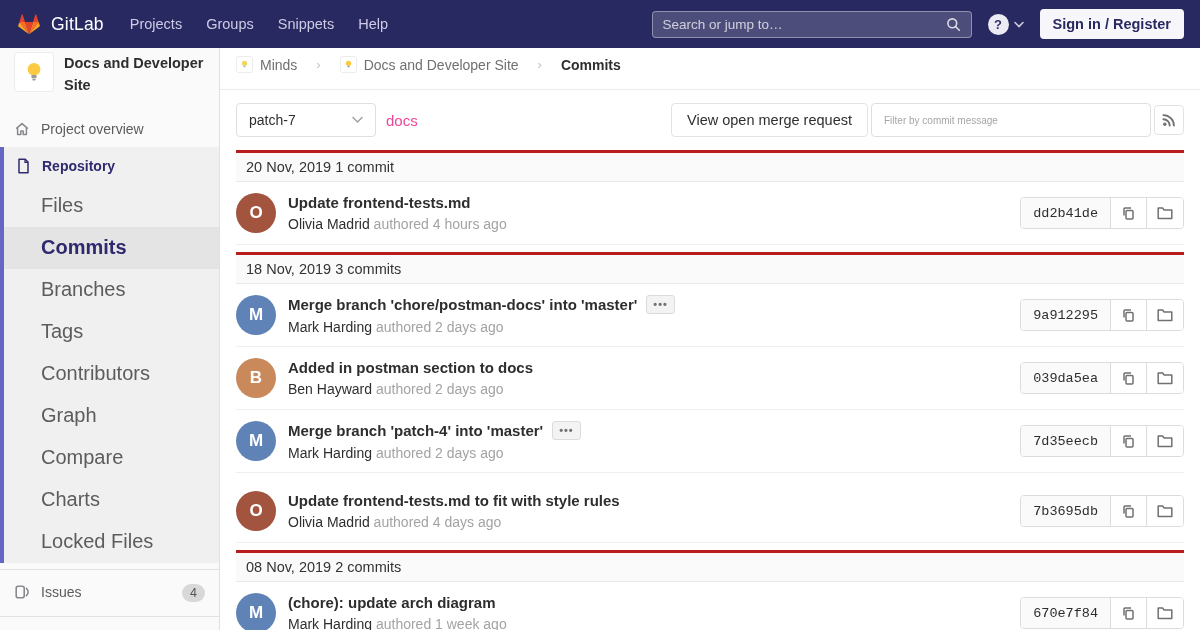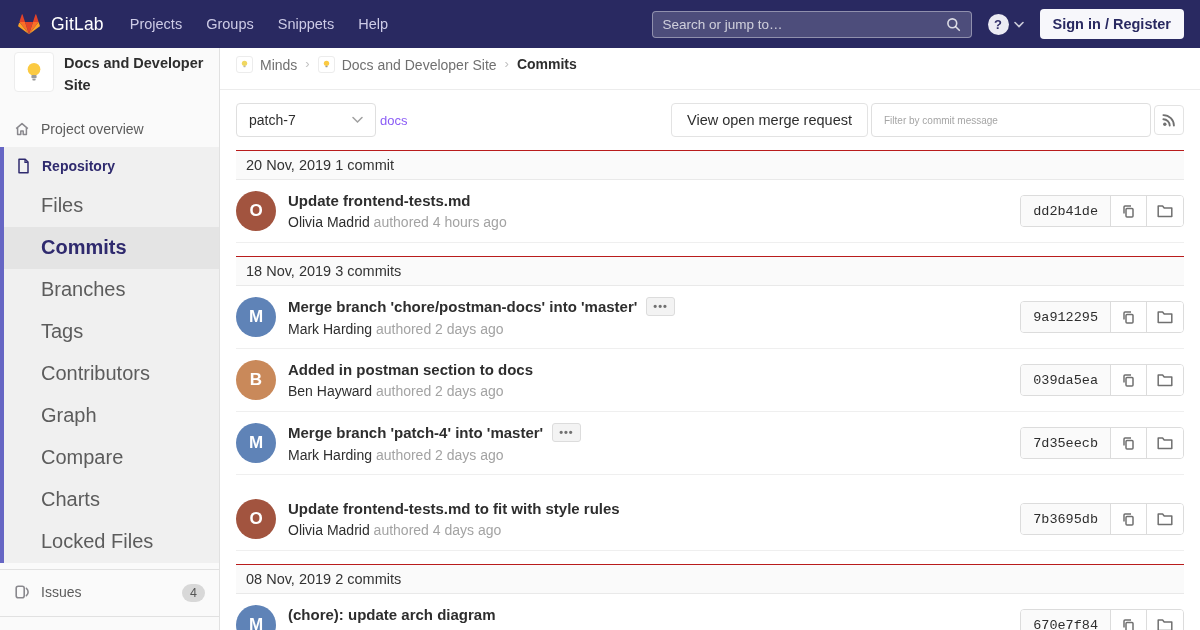--- a/index.html
+++ b/index.html
@@ -47,47 +47,47 @@
   .sub-item{display:block;padding:9.5px 14px 9.5px 37px;color:#5c5c5c;font-size:20px;cursor:pointer}
   .sub-item.active{background:#e4e4e4;color:#2f2a6e;font-weight:700}
   .issues-item{border-top:1px solid #e1e1e1;margin-top:6px;padding:14px 14px}
   .count-badge{margin-left:auto;background:#d8d8d8;color:#555;font-size:12.5px;
     border-radius:9px;padding:2px 8px;font-weight:400}
   .collapse-item{margin-top:auto;border-top:1px solid #e1e1e1;padding:13px 14px}
   .collapse-glyph{font-size:17px;color:#89888d;line-height:1}
 
   
   .main{margin-left:220px;margin-top:40px;background:#fff}
-  .breadcrumb-bar{display:flex;gap:8px;padding:16px 16px;
+  .breadcrumb-bar{display:flex;align-items:center;gap:19px;padding:16px 16px;
     border-bottom:1px solid #ececec;font-size:14px;color:#707070}
   .crumb{display:flex;align-items:center;gap:7px;cursor:pointer}
   .crumb-avatar{width:17px;height:17px;border-radius:3px;border:1px solid #ececec;
     background:#fff;display:flex;align-items:center;justify-content:center;flex:none}
   .crumb-sep{color:#c2c2c2;font-size:13px}
   .crumb-current{font-weight:600;color:#2e2e2e}
 
   .toolbar{display:flex;align-items:center;padding:13px 16px;gap:3px}
   .branch-select{width:140px;height:34px;border:1px solid #dfdfdf;border-radius:4px;
     background:#fff;display:flex;align-items:center;justify-content:space-between;
     padding:0 12px;font-size:14px;color:#2e2e2e;cursor:pointer}
   .select-chev{color:#a0a0a0;display:flex}
-  .path-label{font-size:13px;color:#8b5cf6;margin-left:1px}
+  .path-label{font-size:15px;color:#ec4899;margin-left:7px}
   .toolbar-spacer{flex:1}
   .btn-default{height:34px;border:1px solid #e3e3e3;background:#fff;border-radius:4px;
     padding:8px 15px;font-size:14.5px;color:#2e2e2e}
   .filter-input{width:280px;height:34px;border:1px solid #dfdfdf;border-radius:4px;
     padding:0 12px;font-size:10px;outline:none;font-family:"Liberation Sans",sans-serif}
   .filter-input::placeholder{color:#a5a5a5}
   .rss-btn{width:30px;height:30px;border:1px solid #e3e3e3;background:#fff;border-radius:4px;
     display:flex;align-items:center;justify-content:center;color:#707070}
 
   .commits-area{padding:0 16px}
   .commit-group{list-style:none}
-  .commit-group + .commit-group{margin-top:13px}
-  .date-header{background:#fafafa;border-top:1px solid #b91c1c;border-bottom:1px solid #e9e9e9;
+  .commit-group + .commit-group{margin-top:7px}
+  .date-header{background:#fafafa;border-top:3px solid #b91c1c;border-bottom:1px solid #e9e9e9;
     padding:6px 10px;font-size:14.5px;color:#333}
   .commit-row{display:flex;align-items:center;padding:11px 0;border-bottom:1px solid #efefef}
   .commit-avatar{width:40px;height:40px;border-radius:50%;flex:none;margin-right:12px;
     color:#fff;font-weight:700;font-size:17px;display:flex;align-items:center;
     justify-content:center;cursor:pointer}
   .commit-info{min-width:0}
   .commit-title-line{display:flex;align-items:center;gap:9px}
   .commit-title{font-weight:700;font-size:15px;color:#2e2e2e}
   .ellipsis-btn{border:1px solid #dcdcdc;background:#f3f3f3;color:#707070;border-radius:3px;
     font-size:11px;line-height:1;padding:3px 6px;letter-spacing:1px;font-weight:700}

